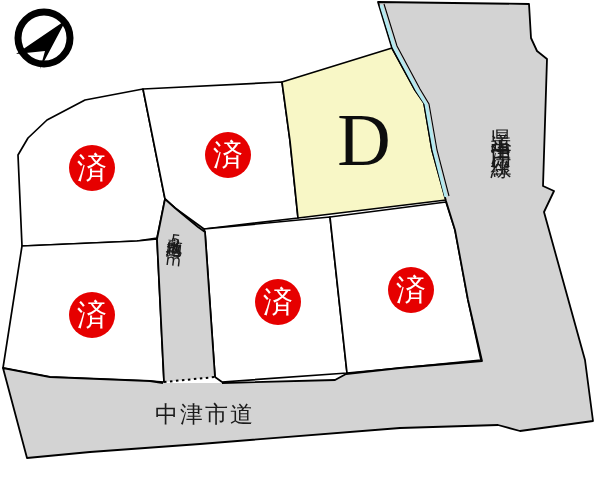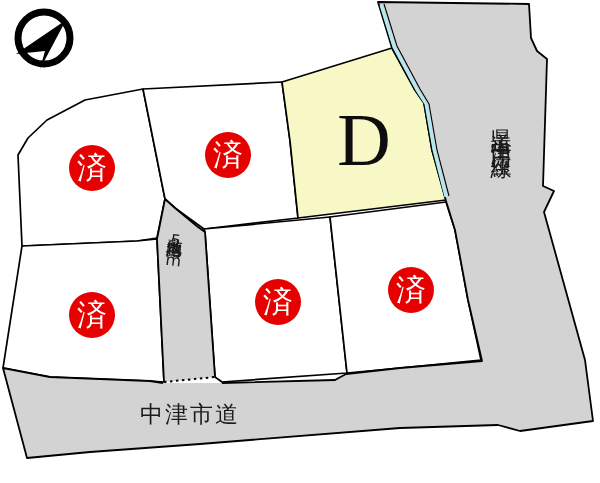--- a/index.html
+++ b/index.html
@@ -16,21 +16,21 @@
   .waterline-edge{fill:none;stroke:var(--outline,#000);stroke-width:1.1;}
   .dotted{fill:none;stroke:var(--outline,#000);stroke-width:2;stroke-dasharray:2.5 3.5;}
   .compass-ring{fill:none;stroke:#000;stroke-width:7;}
   .compass-needle{fill:#000;}
 
   .label{position:absolute;color:#1a1a1a;}
   .v-text{writing-mode:vertical-rl;text-orientation:upright;}
   .pref-road-label{left:487px;top:112px;font-size:21px;letter-spacing:5px;}
   .internal-road-label{left:166px;top:226px;font-size:16px;letter-spacing:1px;
      transform:rotate(7deg);transform-origin:50% 0;}
-  .city-road-label{left:140px;top:399px;font-size:23px;letter-spacing:2px;}
+  .city-road-label{left:155px;top:399px;font-size:23px;letter-spacing:2px;}
   .lot-d-label{position:absolute;left:326px;top:98px;width:76px;height:84px;
      text-align:center;line-height:84px;font-size:74px;color:#0d0d0d;
      font-family:"Liberation Serif","DejaVu Serif",serif;}
   .sold-badge{
     position:absolute;width:46px;height:46px;border-radius:50%;
     background:var(--sold-red,#e60000);color:#fff;
     display:flex;align-items:center;justify-content:center;
     font-size:30px;line-height:1;
   }
 </style>

